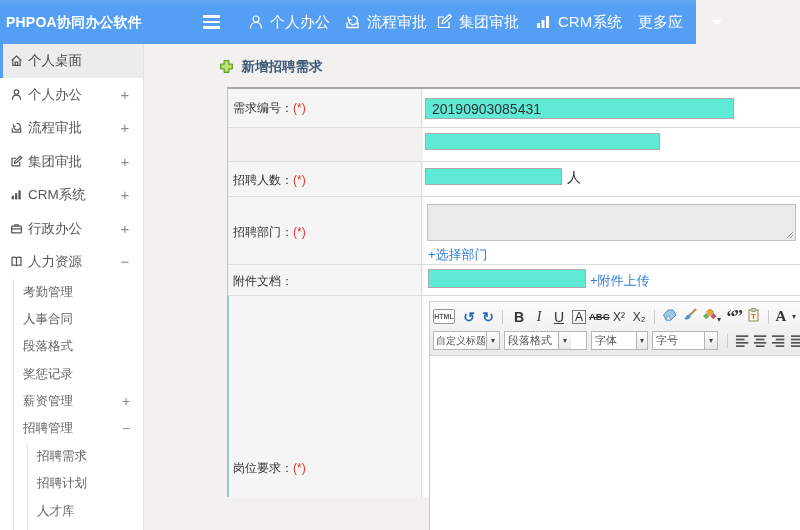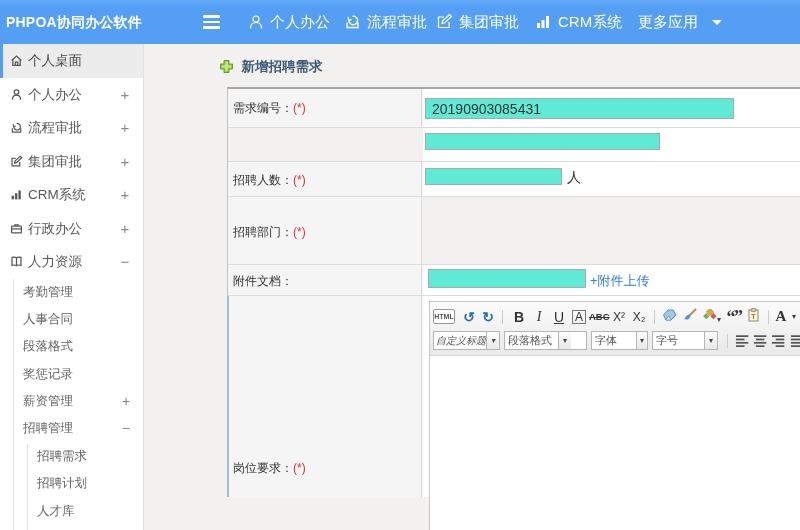--- a/index.html
+++ b/index.html
@@ -1,20 +1,20 @@
 <!DOCTYPE html>
 <html><head>
 <meta charset="utf-8">
 <style>
 * { margin:0; padding:0; box-sizing:border-box; }
 html,body { width:800px; height:530px; overflow:hidden; font-family:"Liberation Sans",sans-serif; }
 body { position:relative; background:#f2f1ef; }
 
 
-.header { position:absolute; left:0; top:0; width:800px; height:44px; background:linear-gradient(#63a9f6 0px,#549ff4 7px); }
+.header { position:absolute; left:0; top:0; width:696px; height:44px; background:linear-gradient(#63a9f6 0px,#549ff4 7px); }
 .logo { position:absolute; left:6px; top:0; height:44px; line-height:44px; color:#fff; font-size:14px; font-weight:bold; letter-spacing:0.2px; }
 .ham { position:absolute; left:203px; top:15px; width:17px; height:14px; }
 .ham div { height:2.5px; background:#fff; margin-bottom:3px; border-radius:1px;}
 .nav-item { position:absolute; top:0; height:44px; line-height:44px; color:#fff; font-size:15px; }
 .nav-item svg { vertical-align:-3px; margin-right:6px; }
 .caret { position:absolute; left:712px; top:20px; width:0; height:0; border-left:5px solid transparent; border-right:5px solid transparent; border-top:5px solid #fff; }
 
 
 .sidebar { position:absolute; left:0; top:44px; width:144px; height:486px; background:#fff; border-right:1px solid #e2e2e2; }
 .s-item { position:relative; height:33.5px; line-height:33.5px; font-size:13.5px; color:#575757; padding-left:28px; }
@@ -180,20 +180,28 @@
         </div>
       <div class="val">
           <input class="inp" style="left: 2px; top: 6px; width: 137px; height: 17px; font-size: 12px;">
           <span style="position:absolute; left:144px; top:7px; font-size:14px; color:#333;">人</span>
         </div>
     </div>
     <div class="row" style="height:68px;">
       <div class="lab">
           <span class="t" style="top:27px;">招聘部门：<span class="star">(*)</span></span>
         </div>
+      <div class="val">
+        <div style="position:absolute; left:4px; top:7px; width:369px; height:37px; background:#ebebeb; border:1px solid #c0c0c0;">
+          <svg style="position:absolute; right:1px; bottom:1px;" width="8" height="8" viewBox="0 0 8 8">
+              <path d="M7 1 L1 7 M7 4 L4 7" stroke="#999" stroke-width="1" fill="none"></path>
+            </svg>
+        </div>
+        <span class="link" style="position:absolute; left:5px; top:49px;">+选择部门</span>
+      </div>
     </div>
     <div class="row" style="height:31px;">
       <div class="lab">
           <span class="t" style="top:8px;">附件文档：</span>
         </div>
       <div class="val">
           <input class="inp" style="left: 5px; top: 4px; width: 158px; height: 19px; font-size: 12px;">
           <span class="link" style="position:absolute; left:167px; top:7px;">+附件上传</span>
         </div>
     </div>
@@ -235,21 +243,21 @@
               <span class="ti" style="width:20px;"><svg width="13" height="14" viewBox="0 0 13 14">
                     <rect x="1" y="2" width="9" height="11" fill="#fdf6e3" stroke="#8a8a6a" stroke-width="1"></rect>
                     <rect x="3" y="0.5" width="5" height="3" rx="1" fill="#c9c9b5" stroke="#8a8a6a" stroke-width="0.8"></rect>
                     <text x="5.5" y="11" font-size="8" font-weight="bold" fill="#d2691e" text-anchor="middle" font-family="Liberation Sans">T</text>
                   </svg></span>
               <span class="tsep" style="margin:0 4px;"></span>
               <span class="ti" style="width:16px; font-size:15px; color:#333; font-family:'Liberation Serif',serif; font-weight:bold;">A</span>
               <span class="ti" style="width:10px; font-size:8px; color:#444;">▾</span>
             </div>
             <div class="tb-row" style="margin-top:3px;">
-              <span class="sel-box" style="width:67px;font-style:italic;">
+              <span class="sel-box" style="width:67px;">
                   <span class="st" style="width:53px; font-size:10px; padding:0 1px 0 2px;">自定义标题</span>
                   <span class="sb">▾</span>
                 </span>
               <span class="sel-box" style="width:87px;">
                   <span class="st" style="width:53px;">段落格式</span>
                   <span class="sb">▾</span>
                 </span>
               <span class="sel-box" style="width:57px;align-items:center;">
                   <span class="st" style="width:53px;">字体</span>
                   <span class="sb">▾</span>

